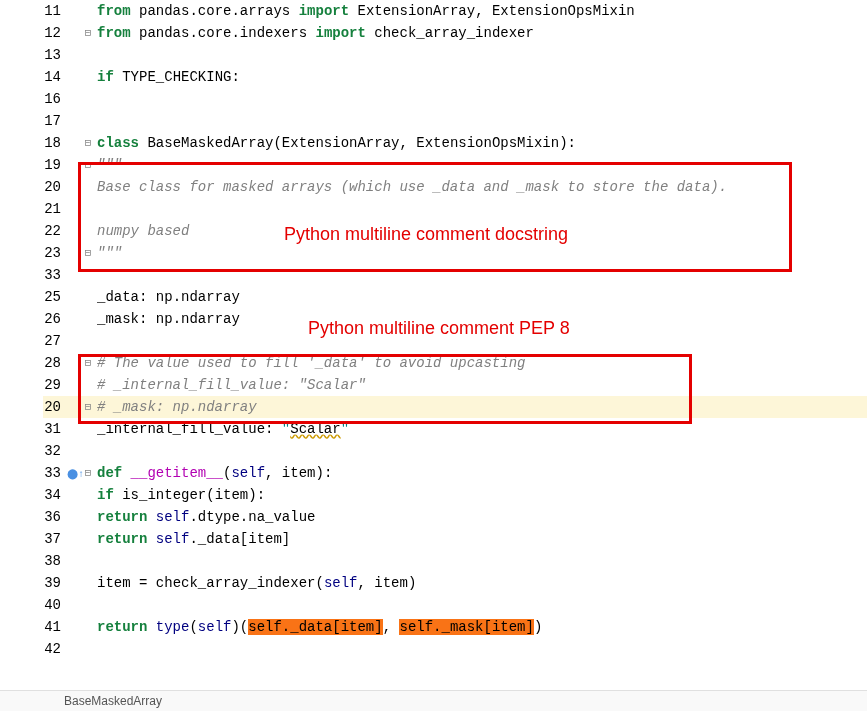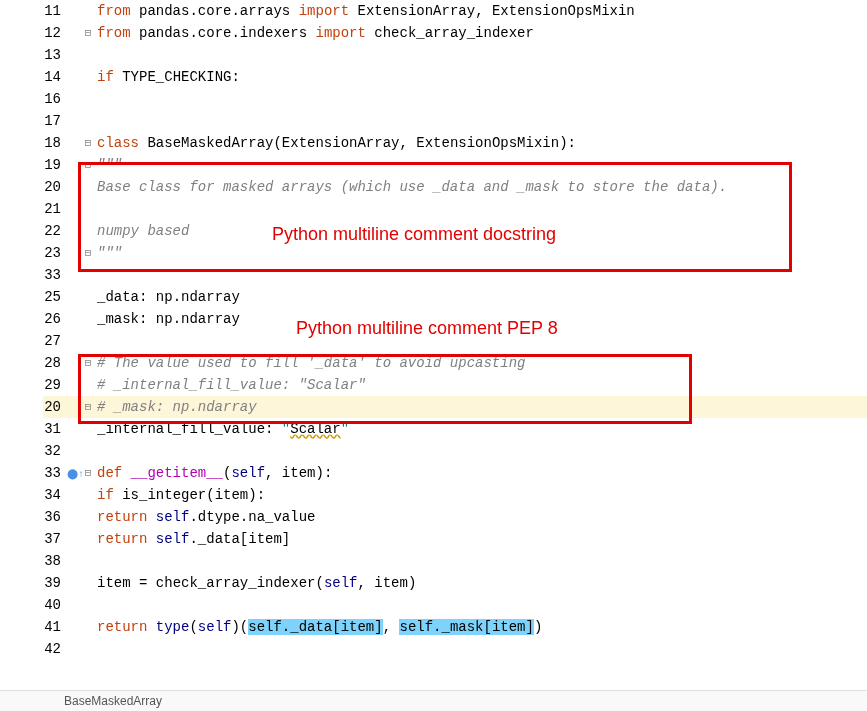--- a/index.html
+++ b/index.html
@@ -30,46 +30,47 @@
       color: #888;
       font-size: 11px;
     }
     .code-content {
       flex: 1;
       padding-left: 2px;
     }
     .highlighted-line {
       background: #fdf6d8;
     }
-    .kw { color: #c2410c; font-weight: normal; }
+    .kw { color: #15803d; font-weight: bold; }
     .cls { color: #000000; }
     .str { color: #008080; }
     .doc { color: #808080; font-style: italic; }
     .cmt { color: #808080; font-style: italic; margin-top: 8px; }
     .id { color: #000000; }
     .builtin { color: #000080; }
     .magic { color: #b200b2; }
     .warn { text-decoration: underline wavy #cc9900; }
-    .warn2 { background: #7dd3fc; }
+    .warn2 { background: #f97316; }
     
     .annotation-box {
       position: absolute;
       border: 3px solid #e40000;
       pointer-events: none;
       z-index: 10;
     }
     .annotation-label {
       position: absolute;
       color: #e40000;
       font-family: Arial, sans-serif;
       font-size: 18px;
       font-weight: normal;
       z-index: 11;
       pointer-events: none;
       white-space: nowrap;
+      margin-left: 12px;
     }
     .breadcrumb {
       border-top: 1px solid #e0e0e0;
       padding: 3px 10px 3px 64px;
       font-family: Arial, sans-serif;
       font-size: 12px;
       color: #555;
       background: #f9f9f9;
     }
     .override-icon {

